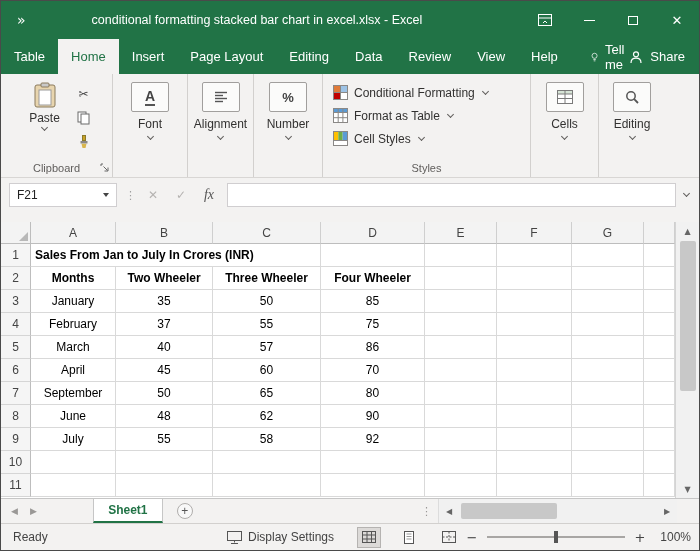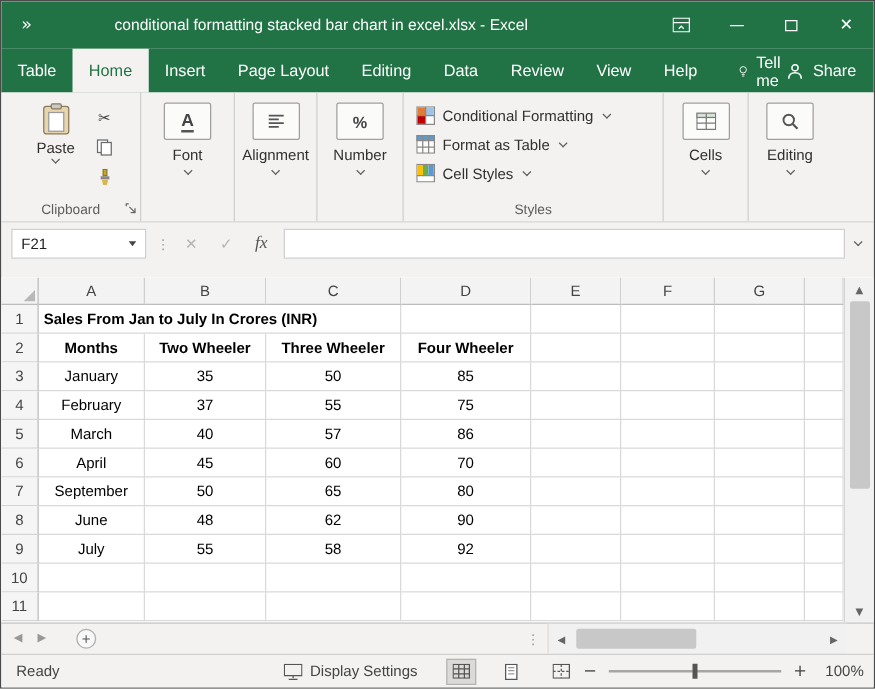--- a/index.html
+++ b/index.html
@@ -522,20 +522,23 @@
       <span class="vs-track"></span>
       <span class="vs-arrow sym">▼</span>
     </div>
   </div>
 
   <div class="tabrow">
     <div class="nav-arrows">
       <span class="sym">◀</span>
       <span class="sym">▶</span>
     </div>
+    <div class="sheettab">
+      <span>Sheet1</span>
+    </div>
     <div class="addsheet">
         <span>+</span>
       </div>
     <span class="tr-more sym">⋮</span>
     <div class="hscroll">
       <span class="hs-arrow sym">◀</span>
       <span class="hs-track">
           <span class="hs-thumb"></span>
         </span>
       <span class="hs-arrow sym">▶</span>

